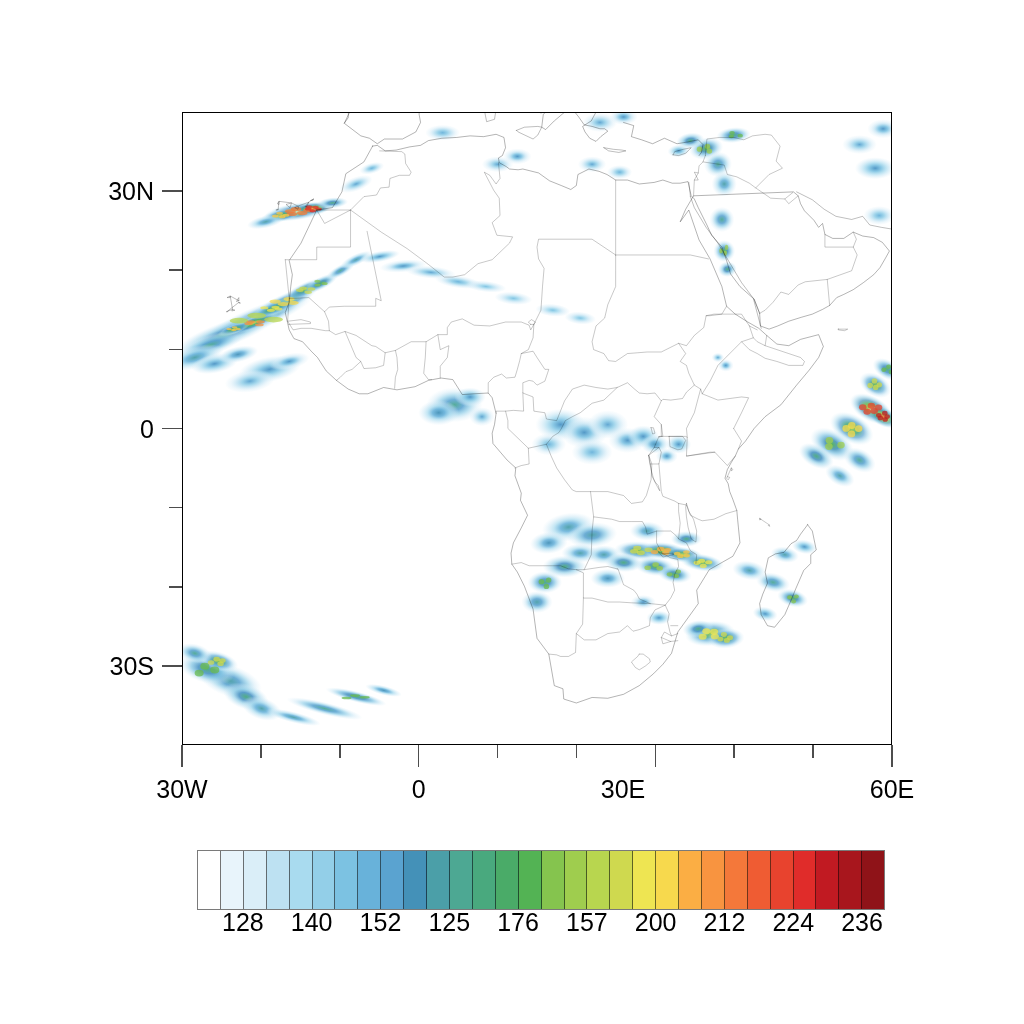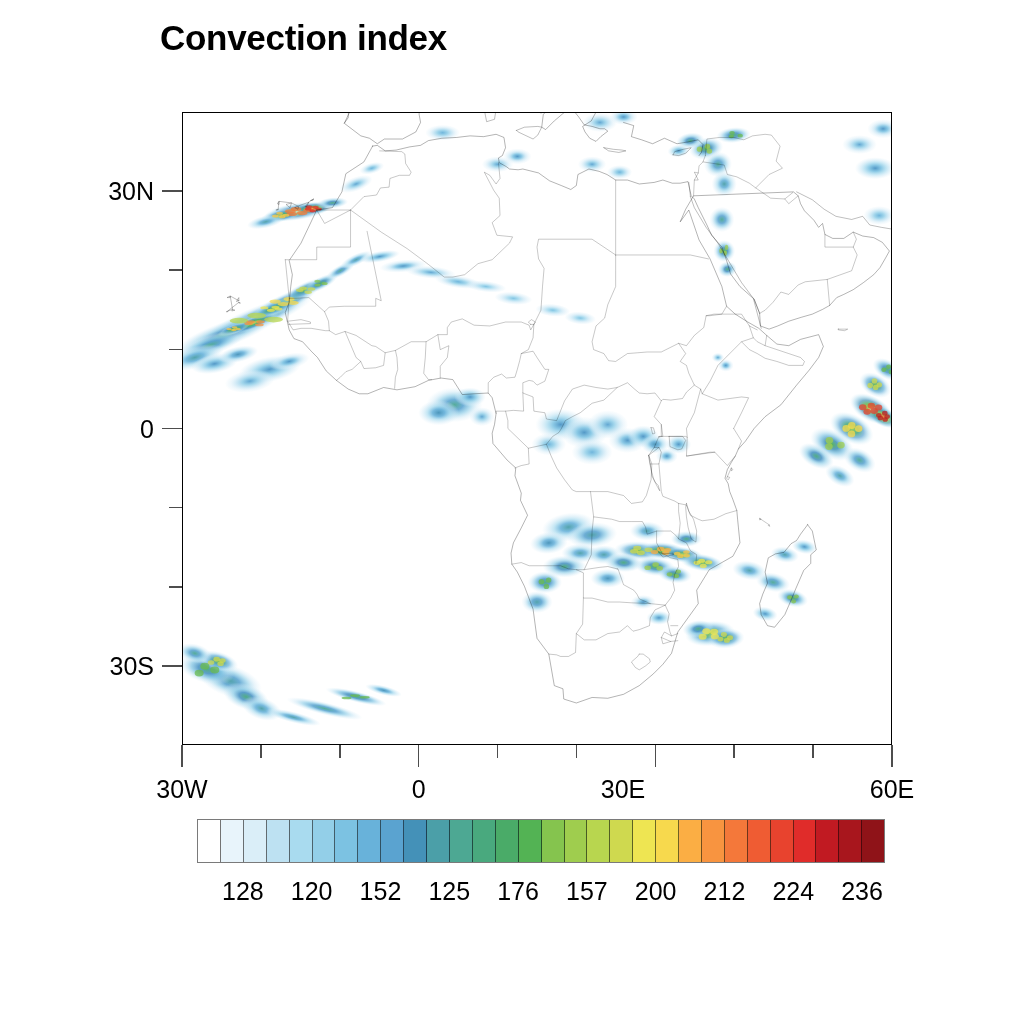--- a/index.html
+++ b/index.html
@@ -57,22 +57,22 @@
     font-size: 25px;
     color: #000;
     white-space: nowrap;
   }
   .ylabel { text-align: left; transform: translateY(-50%); }
   .xlabel { text-align: center; transform: translateX(-50%); }
 
   
   #cbar-wrap {
     position: absolute;
-    left: 197px; top: 819px;
-    width: 688px; height: 44px;
+    left: 197px; top: 850px;
+    width: 688px; height: 60px;
   }
   #cbar {
     position: absolute; inset: 0;
     display: flex;
     border: 1.4px solid #7a7a7a;
     box-sizing: border-box;
     background: #fff;
   }
   .cbar-cell {
     flex: 1 1 0;
@@ -88,21 +88,20 @@
     color: #000;
     transform: translateX(-50%);
     white-space: nowrap;
   }
 </style>
 </head>
 <body>
 
 <div id="root">
 
-  <div class="title-main">Convection index</div>
 
 
   <div id="plot">
     <svg id="mapsvg" viewBox="-30 -40 90 80" preserveAspectRatio="none">
       <g id="layer-convection">
           <ellipse cx="-20.5" cy="-14" rx="7.5" ry="1.5" fill="url(#bg0)" transform="rotate(-22,-20.5,-14)"></ellipse>
           <ellipse cx="-24.5" cy="-12" rx="7" ry="1.6" fill="url(#bg1)" transform="rotate(-20,-24.5,-12)"></ellipse>
           <ellipse cx="-17" cy="-16" rx="4.5" ry="1.1" fill="url(#bg2)" transform="rotate(-24,-17,-16)"></ellipse>
           <ellipse cx="-14.5" cy="-17.6" rx="3" ry="0.9" fill="url(#bg3)" transform="rotate(-25,-14.5,-17.6)"></ellipse>
           <ellipse cx="-21" cy="-13.4" rx="3.4" ry="0.8" fill="url(#bg4)" transform="rotate(-22,-21,-13.4)"></ellipse>
@@ -1290,21 +1289,21 @@
         <div class="cbar-cell" style="background: rgb(248, 148, 64);"></div>
         <div class="cbar-cell" style="background: rgb(244, 120, 58);"></div>
         <div class="cbar-cell" style="background: rgb(239, 92, 51);"></div>
         <div class="cbar-cell" style="background: rgb(232, 67, 46);"></div>
         <div class="cbar-cell" style="background: rgb(224, 44, 42);"></div>
         <div class="cbar-cell" style="background: rgb(193, 26, 34);"></div>
         <div class="cbar-cell" style="background: rgb(168, 22, 29);"></div>
         <div class="cbar-cell" style="background: rgb(143, 19, 24);"></div>
       </div>
   <div class="cbar-tick-label" style="left: 45.8667px;">128</div>
-      <div class="cbar-tick-label" style="left: 114.667px;">120</div>
+      <div class="cbar-tick-label" style="left: 114.667px;">140</div>
       <div class="cbar-tick-label" style="left: 183.467px;">152</div>
       <div class="cbar-tick-label" style="left: 252.267px;">125</div>
       <div class="cbar-tick-label" style="left: 321.067px;">176</div>
       <div class="cbar-tick-label" style="left: 389.867px;">157</div>
       <div class="cbar-tick-label" style="left: 458.667px;">200</div>
       <div class="cbar-tick-label" style="left: 527.467px; text-align: right;">212</div>
       <div class="cbar-tick-label" style="left: 596.267px;">224</div>
       <div class="cbar-tick-label" style="left: 665.067px;">236</div>
     </div>
 

